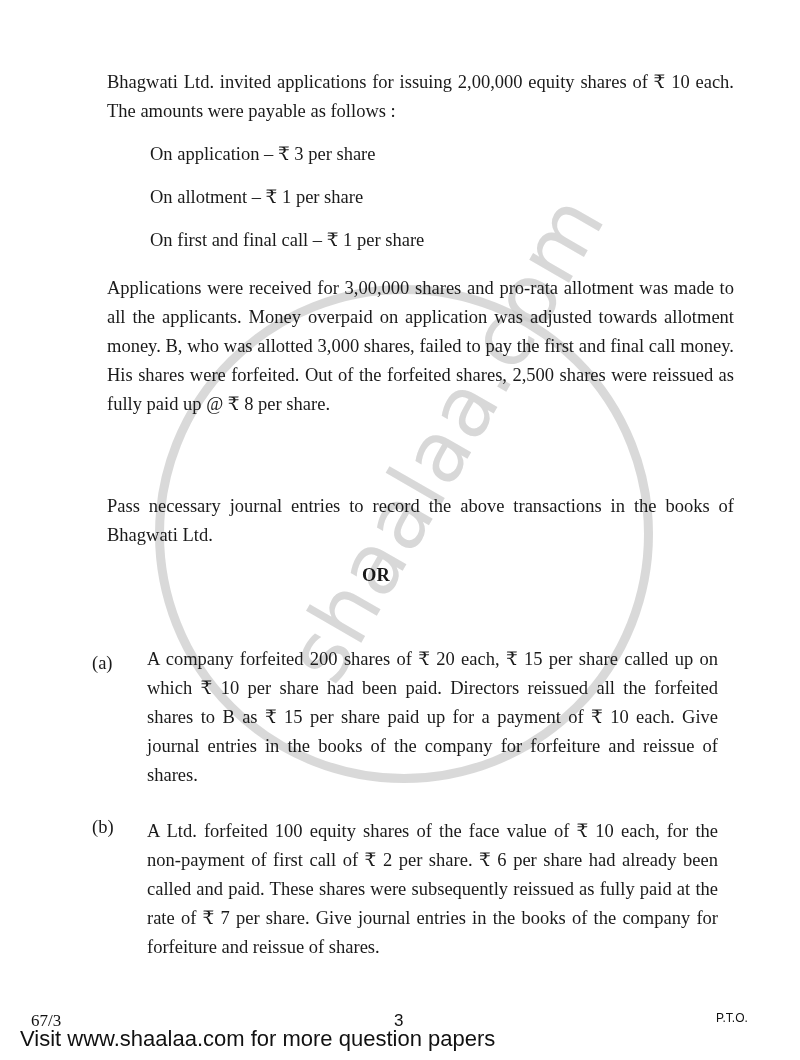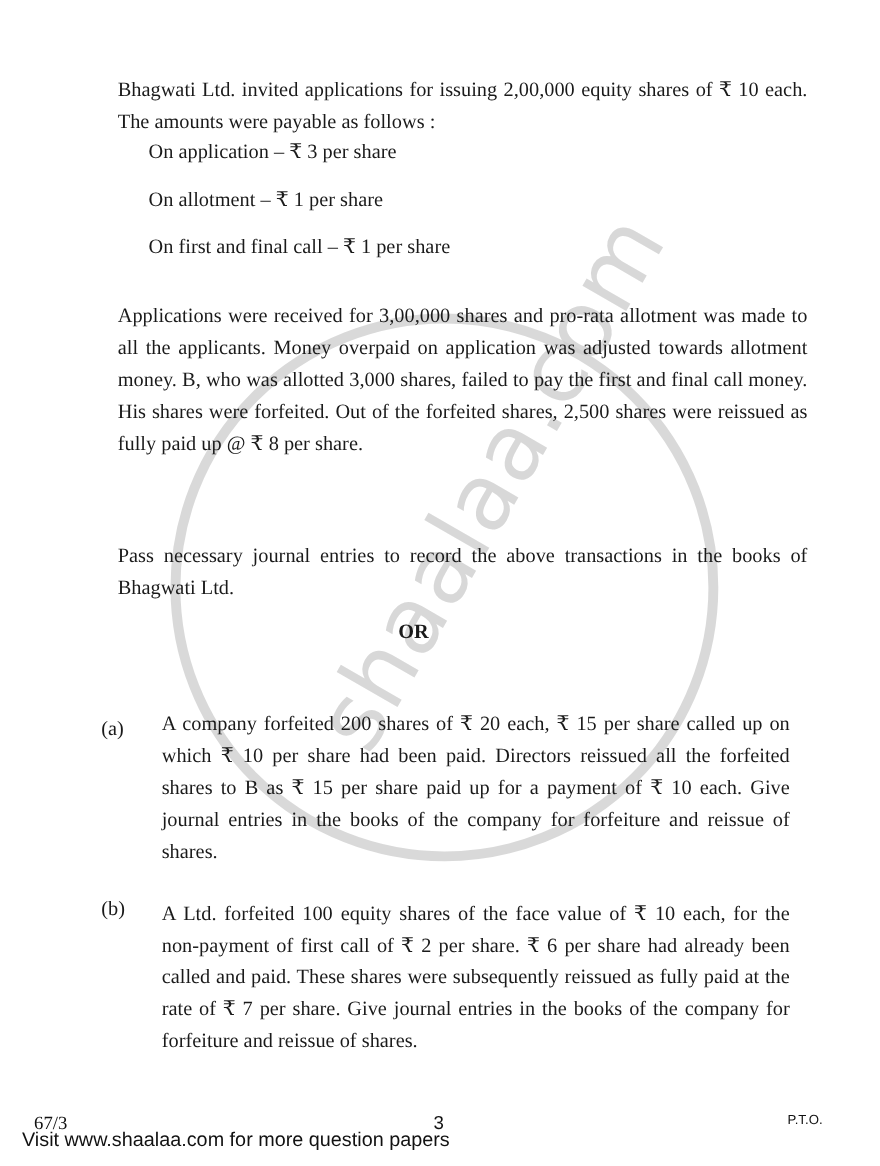--- a/index.html
+++ b/index.html
@@ -1,30 +1,30 @@
 <!DOCTYPE html>
 <html><head>
 <meta charset="utf-8">
 <style>
   html, body { margin: 0; padding: 0; background: #ffffff; }
   body { width: 800px; height: 1060px; position: relative; overflow: hidden; }
   .page { position: absolute; left: 0; top: 0; width: 800px; height: 1060px; background: #fff; }
   .text { font-family: "Liberation Serif", "DejaVu Serif", serif; color: #1a1a1a; font-size: 18.5px; }
   .para { position: absolute; left: 91px; width: 627px; line-height: 29px; text-align: justify; margin: 16px; }
-  .indent { position: absolute; left: 134px; margin: 1px; line-height: 29px; }
+  .indent { position: absolute; left: 134px; margin: 16px; line-height: 29px; }
   .or { position: absolute; left: 362px; top: 565px; font-weight: bold; margin: 0; text-align: center; }
   .label { position: absolute; left: 92px; margin: 0; line-height: 29px; }
   .sub { position: absolute; left: 147px; width: 571px; line-height: 29px; text-align: justify; margin: 0; }
   .watermark-circle { position: absolute; left: 155px; top: 285px; width: 480px; height: 480px; border: 9px solid #cfcfcf; border-radius: 50%; opacity: 0.8; pointer-events: none; }
   .watermark-text { position: absolute; left: 215px; top: 460px; width: 380px; text-align: center; font-family: "DejaVu Sans", sans-serif; font-size: 84px; color: #cfcfcf; opacity: 0.8; transform: rotate(-60deg); transform-origin: center center; pointer-events: none; letter-spacing: 1px; }
   .footer { font-family: "Liberation Sans", "DejaVu Sans", sans-serif; color: #111; font-size: 17px; position: absolute; }
   .f-code { left: 31px; top: 1011px; font-family: Liberation Serif, serif; }
   .f-page { left: 394px; top: 1011px; }
   .f-pto { left: 716px; top: 1011px; font-size: 12px; }
-  .f-visit { left: 20px; top: 1026px; font-size: 18px; }
+  .f-visit { left: 20px; top: 1026px; font-size: 22px; }
   .content { position: relative; z-index: 2; }
 </style>
 </head>
 <body>
 
 <div class="page">
 
   <div class="watermark-circle"></div>
   <div class="watermark-text">shaalaa.com</div>
 

